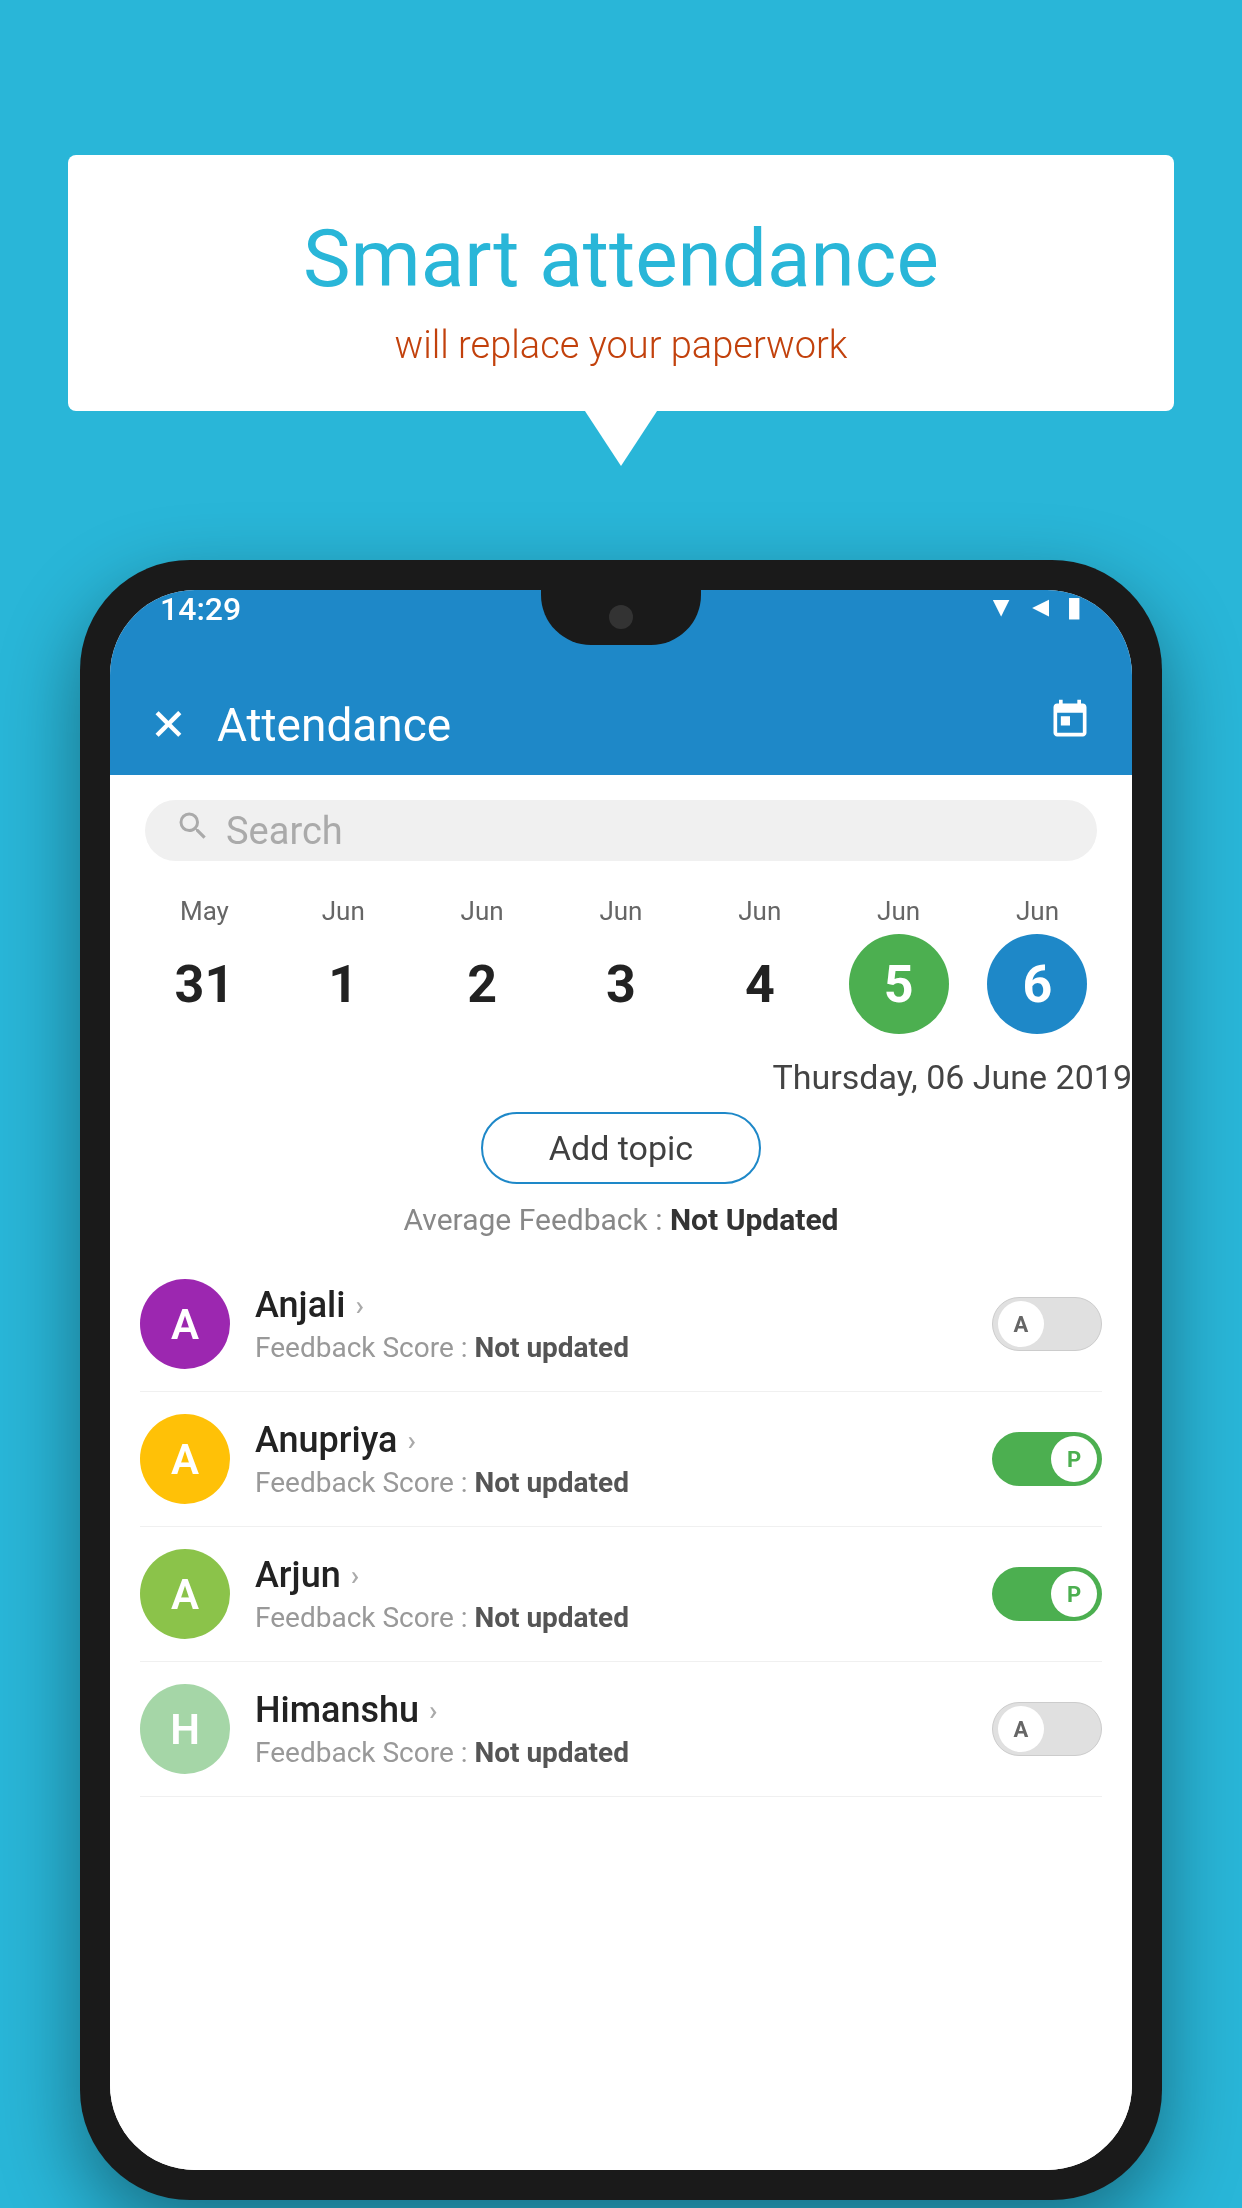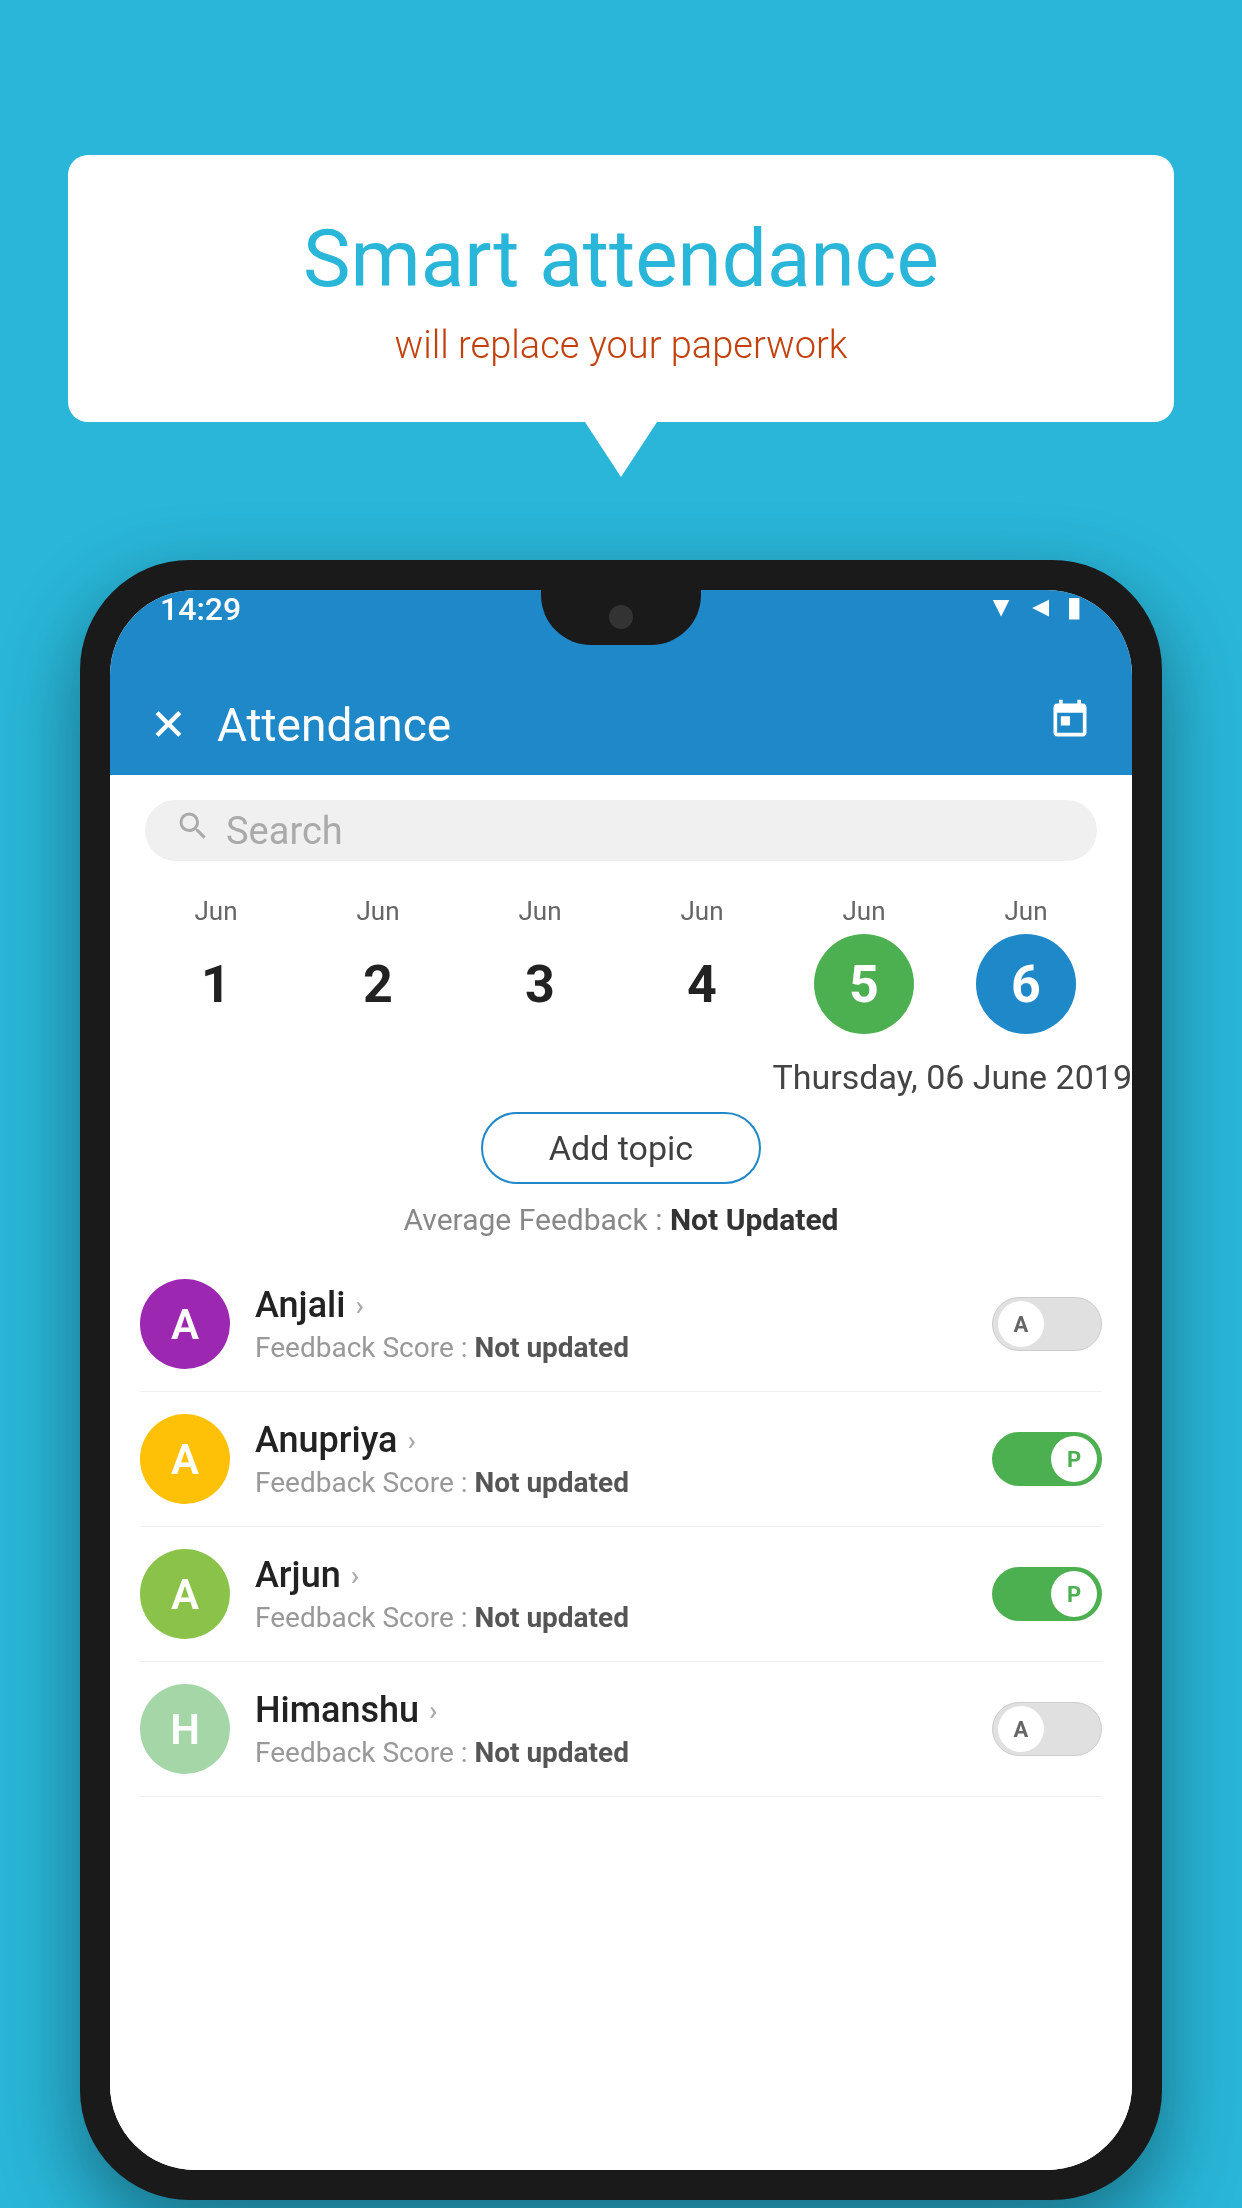--- a/index.html
+++ b/index.html
@@ -12,22 +12,22 @@
       position: relative;
     }
 
     
     .speech-bubble {
       position: absolute;
       top: 155px;
       left: 68px;
       right: 68px;
       background: white;
-      border-radius: 20px;
-      padding: 60px 50px 55px;
+      border-radius: 8px;
+      padding: 60px 50px 44px;
       text-align: center;
     }
     .speech-bubble::after {
       content: '';
       position: absolute;
       bottom: -55px;
       left: 50%;
       transform: translateX(-50%);
       width: 0;
       height: 0;
@@ -386,20 +386,24 @@
         <div class="search-bar">
           <span class="search-icon">
             <svg width="36" height="36" viewBox="0 0 24 24" fill="#aaa">
               <path d="M15.5 14h-.79l-.28-.27A6.471 6.471 0 0 0 16 9.5 6.5 6.5 0 1 0 9.5 16c1.61 0 3.09-.59 4.23-1.57l.27.28v.79l5 4.99L20.49 19l-4.99-5zm-6 0C7.01 14 5 11.99 5 9.5S7.01 5 9.5 5 14 7.01 14 9.5 11.99 14 9.5 14z"></path>
             </svg>
           </span>
           <span class="search-text">Search</span>
         </div>
 
         <div class="calendar-row" id="calendar-row">
+        <div class="calendar-day">
+              <div class="day-month">May</div>
+              <div class="day-number">31</div>
+            </div>
             <div class="calendar-day">
               <div class="day-month">Jun</div>
               <div class="day-number">1</div>
             </div>
             <div class="calendar-day">
               <div class="day-month">Jun</div>
               <div class="day-number">2</div>
             </div>
             <div class="calendar-day">
               <div class="day-month">Jun</div>

